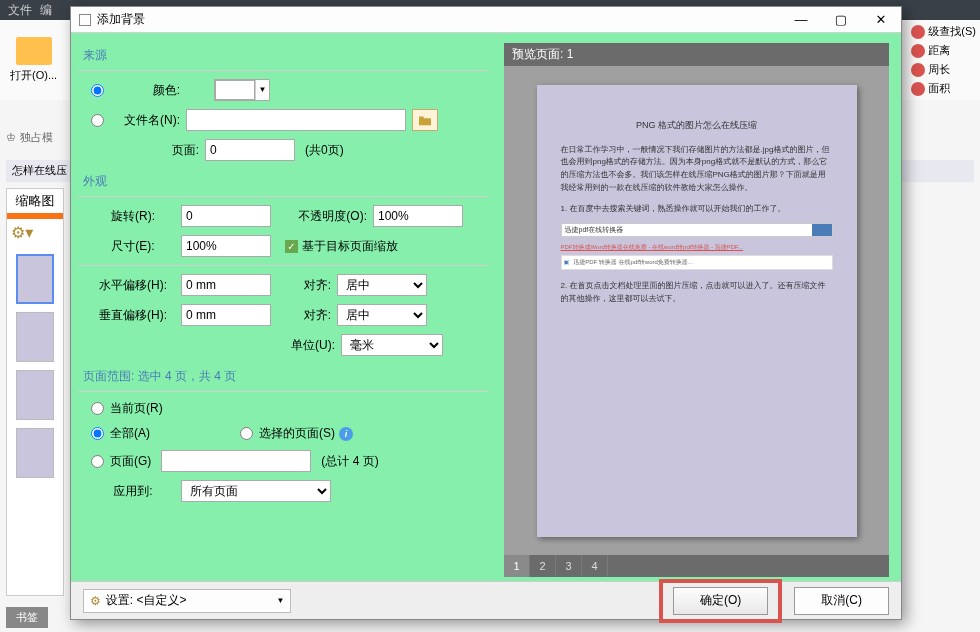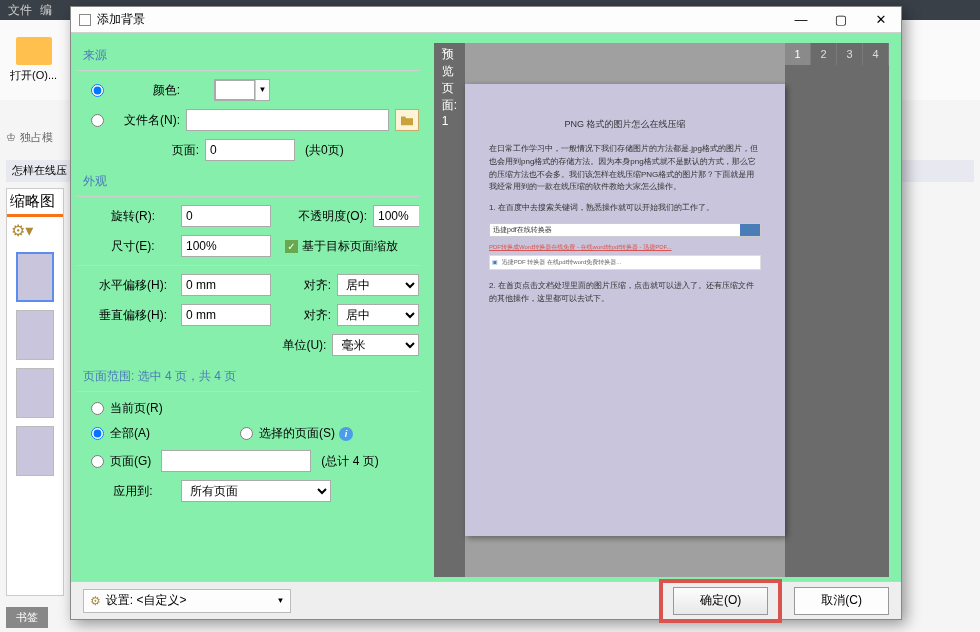--- a/index.html
+++ b/index.html
@@ -11,36 +11,36 @@
 .bg-menubar span { margin-right: 4px; }
 .bg-toolbar { height: 80px; background: #fafafa; display: flex; align-items: center; padding: 0 10px; gap: 30px; }
 .open-btn { display: flex; flex-direction: column; align-items: center; font-size: 11px; }
 .open-btn .folder { width: 36px; height: 28px; background: #ffc04d; border-radius: 2px; margin-bottom: 3px; }
 .side-tools { position: absolute; right: 4px; top: 24px; display: flex; flex-direction: column; font-size: 11px; gap: 4px; }
 .side-tools div { display: flex; align-items: center; gap: 3px; }
 .side-tools .ico { width: 14px; height: 14px; background: #d9534f; border-radius: 7px; }
 .exclusive { position: absolute; top: 130px; left: 6px; font-size: 11px; color: #666; display: flex; align-items:center; gap:4px;}
 .howto-bar { position: absolute; top: 160px; left: 6px; right: 6px; height: 22px; background: #e8e8f0; font-size: 11px; padding: 3px 6px; }
 .thumbs-panel { position: absolute; top: 188px; left: 6px; width: 58px; bottom: 36px; background: #fff; border: 1px solid #ccc; }
-.thumbs-header { font-size: 15px; padding: 3px; border-bottom: 3px solid #f97316; }
+.thumbs-header { font-size: 13px; padding: 3px; border-bottom: 6px solid #f97316; text-align: center; }
 .thumbs-panel .pg { width: 38px; height: 50px; margin: 8px auto; border: 1px solid #bbb; background: #c8c5dc; }
 .thumbs-panel .pg.active { border: 2px solid #5a8dee; }
 .book-tab { position: absolute; left: 6px; bottom: 4px; font-size: 11px; background: #888; color: #fff; padding: 3px 10px; }
 
 
 .dialog { position: absolute; left: 70px; top: 6px; width: 832px; height: 614px; background: #86efac; border: 1px solid #888; box-shadow: 4px 4px 14px rgba(0,0,0,0.4); }
 .titlebar { height: 26px; background: #fdfdfd; border-bottom: 1px solid #d0d0d0; display: flex; align-items: center; padding: 0 0 0 8px; font-size: 12px; }
 .titlebar .ico { width: 12px; height: 12px; border: 1px solid #888; margin-right: 6px; }
 .titlebar .spacer { flex: 1; }
 .winbtns { display: flex; }
 .winbtns div { width: 40px; height: 26px; display: flex; align-items: center; justify-content: center; font-size: 13px; }
 
 .dialog-body { display: flex; height: 548px; }
 .left-pane { width: 418px; padding: 10px 0 10px 6px; overflow: hidden; }
-.right-pane { flex: 1; padding: 10px 12px 4px 15px; display: flex; flex-direction: row; }
+.right-pane { flex: 1; padding: 10px 12px 4px 15px; display: flex; flex-direction: column; }
 
 .group { margin-bottom: 4px; }
 .group-title { color: #4a7db8; font-size: 12px; padding: 4px 6px; }
 .group hr { border: none; border-top: 1px solid #d0d0d0; margin: 2px 0 8px 0; }
 .row { display: flex; align-items: center; font-size: 12px; margin-bottom: 8px; padding-left: 14px; }
 .row label { min-width: 70px; text-align: right; margin-right: 6px; }
 .row .narrow-label { min-width: 84px; text-align: center; margin-right: 6px; }
 input[type=radio] { margin-right: 6px; }
 .color-swatch { width: 40px; height: 20px; border: 1px solid #aaa; background: #fff; display: inline-block; }
 .color-btn { display: inline-flex; border: 1px solid #aaa; background: #fdfdfd; }
@@ -82,20 +82,38 @@
   <div class="bg-menubar">
     <span>文件</span>
     <span>编</span>
   </div>
   <div class="bg-toolbar">
     <div class="open-btn">
       <div class="folder"></div>
       <span>打开(O)...</span>
     </div>
   </div>
+  <div class="side-tools">
+    <div>
+        <span class="ico"></span>
+        <span>级查找(S)</span>
+      </div>
+    <div>
+        <span class="ico"></span>
+        <span>距离</span>
+      </div>
+    <div>
+        <span class="ico"></span>
+        <span>周长</span>
+      </div>
+    <div>
+        <span class="ico"></span>
+        <span>面积</span>
+      </div>
+  </div>
   <div class="exclusive">
       <span>♔</span>
       <span>独占模</span>
     </div>
   <div class="howto-bar">怎样在线压</div>
   <div class="thumbs-panel">
     <div class="thumbs-header">缩略图</div>
     <div style="padding:4px;color:#b08b36;">⚙▾</div>
     <div class="pg active"></div>
     <div class="pg"></div>
@@ -178,21 +196,21 @@
         </div>
         <div class="row">
           <label class="narrow-label">垂直偏移(H):</label>
           <input type="text" class="spinner" value="0 mm" style="">
           <label style="min-width:60px;">对齐:</label>
           <select style="width:90px;"><option>居中</option></select>
         </div>
         <div class="row">
           <span style="width:184px;"></span>
           <label style="min-width:60px;">单位(U):</label>
-          <select style="width:90px;"><option>毫米</option></select>
+          <select style="width:102px;"><option>毫米</option></select>
         </div>
       </div>
 
       <div class="group">
         <div class="group-title">页面范围: 选中 4 页，共 4 页</div>
           <hr>
         <div class="row">
           <input type="radio" style="">
           <span>当前页(R)</span>
         </div>

